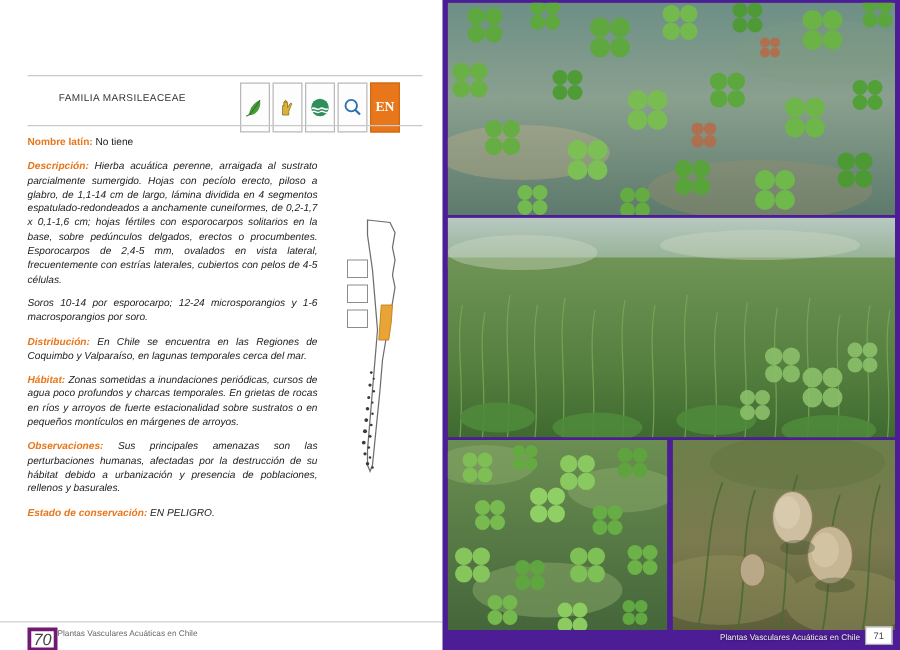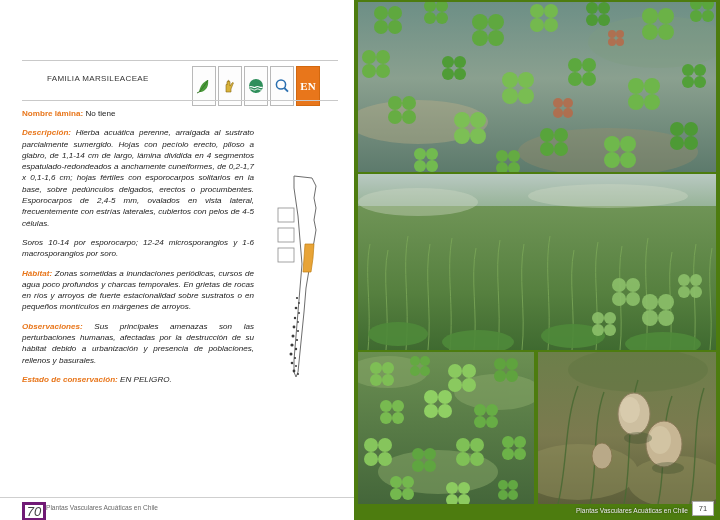--- a/index.html
+++ b/index.html
@@ -175,21 +175,21 @@
     color: #6a6a6a;
   }
 
   
   .right-col {
     position: absolute;
     left: 354px;
     top: 0;
     width: 366px;
     height: 520px;
-    background: #4d7c0f;
+    background: #4c1d95;
   }
   .photo {
     position: absolute;
     overflow: hidden;
   }
   .photo-1 { left: 4px; top: 2px; width: 358px; height: 170px; }
   .photo-2 { left: 4px; top: 174px; width: 358px; height: 176px; }
   .photo-3 { left: 4px; top: 352px; width: 176px; height: 152px; }
   .photo-4 { left: 184px; top: 352px; width: 178px; height: 152px; }
 
@@ -268,32 +268,35 @@
           <div class="ico last">EN</div>
         </div>
       </div>
 
       <div class="rule rule-bot"></div>
 
       <div class="body-text">
 
 
         <div class="para full">
-          <span class="lbl">Nombre lámina:</span><span> No tiene</span>
+          <span class="lbl">Nombre latín:</span><span> No tiene</span>
         </div>
 
 
         <div class="para desc-short">
           <span class="lbl">Descripción:</span><span> Hierba acuática perenne, arraigada al sustrato parcialmente sumergido. Hojas con pecíolo erecto, piloso a glabro, de 1,1-14 cm de largo, lámina dividida en 4 segmentos espatulado-redondeados a anchamente cuneiformes, de 0,2-1,7 x 0,1-1,6 cm; hojas fértiles con esporocarpos solitarios en la base, sobre pedúnculos delgados, erectos o procumbentes. Esporocarpos de 2,4-5 mm, ovalados en vista lateral, frecuentemente con estrías laterales, cubiertos con pelos de 4-5 células.</span>
         </div>
 
         <div class="para desc-short">
           <span>Soros 10-14 por esporocarpo; 12-24 microsporangios y 1-6 macrosporangios por soro.</span>
         </div>
 
+        <div class="para desc-short">
+          <span class="lbl">Distribución:</span><span> En Chile se encuentra en las Regiones de Coquimbo y Valparaíso, en lagunas temporales cerca del mar.</span>
+        </div>
 
         <div class="para desc-short">
           <span class="lbl">Hábitat:</span><span> Zonas sometidas a inundaciones periódicas, cursos de agua poco profundos y charcas temporales. En grietas de rocas en ríos y arroyos de fuerte estacionalidad sobre sustratos o en pequeños montículos en márgenes de arroyos.</span>
         </div>
 
         <div class="para desc-short">
           <span class="lbl">Observaciones:</span><span> Sus principales amenazas son las perturbaciones humanas, afectadas por la destrucción de su hábitat debido a urbanización y presencia de poblaciones, rellenos y basurales.</span>
         </div>
 
         <div class="para desc-short">

